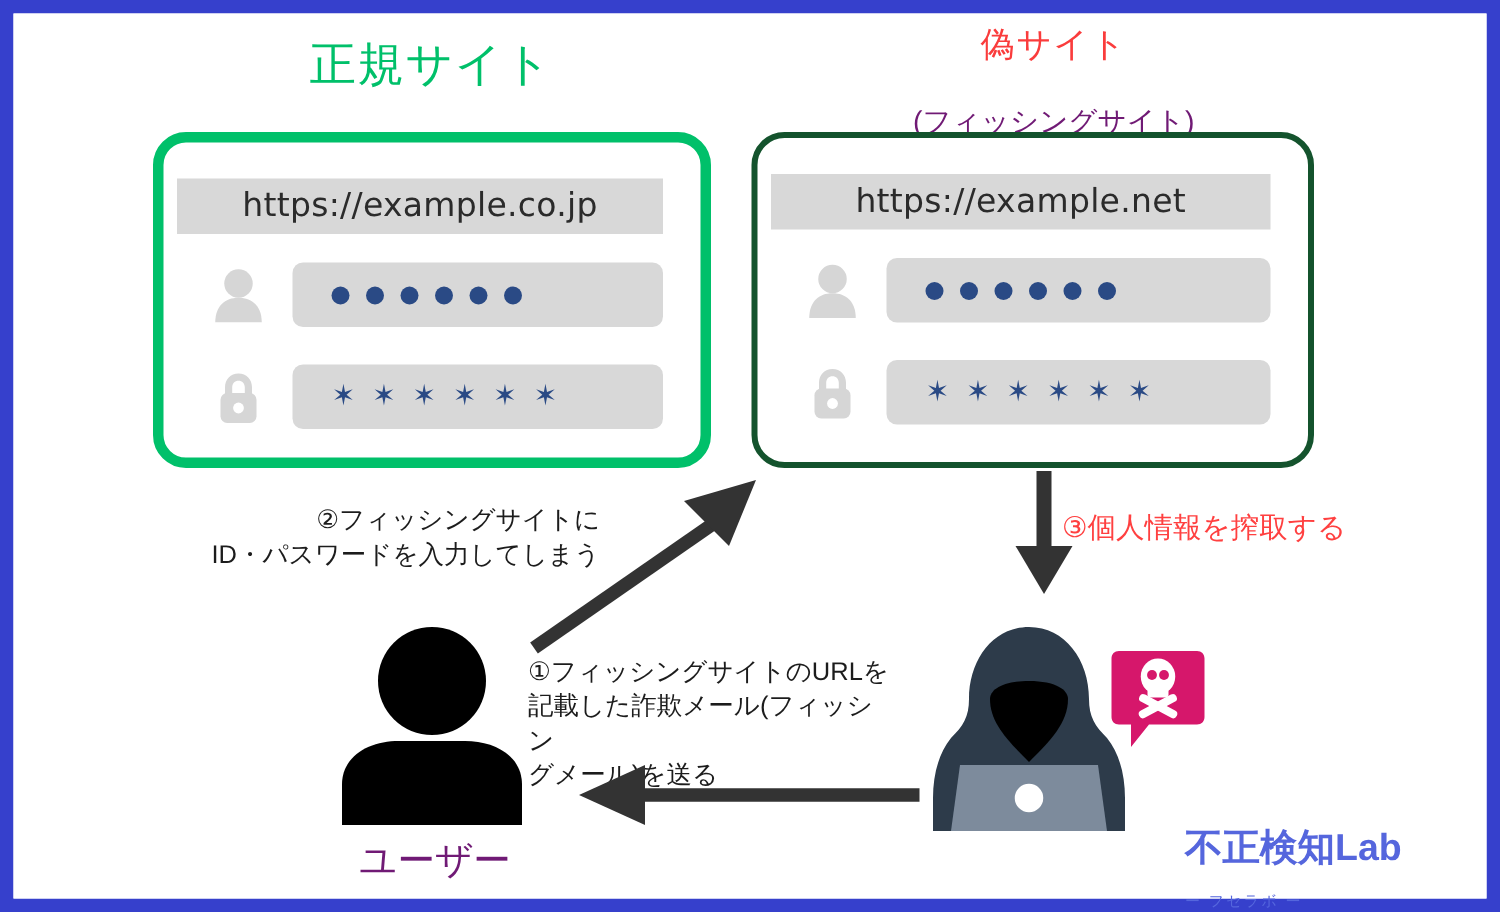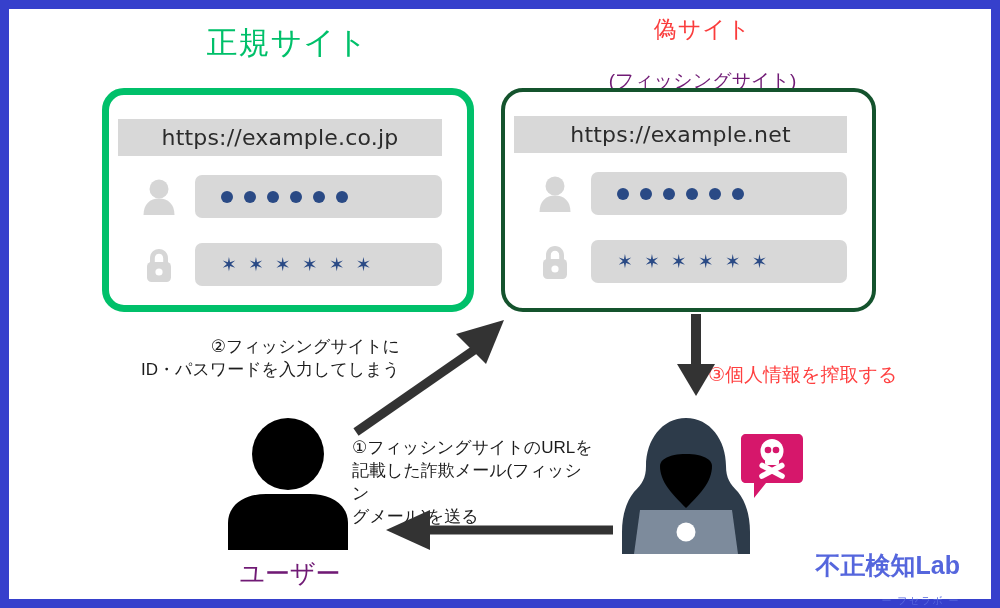--- a/index.html
+++ b/index.html
@@ -148,21 +148,21 @@
     line-height: 1.35;
   }
   #step2-text {
     left: 80px; top: 336px;
     width: 320px;
     text-align: right;
     font-size: 17px;
     color: #1c1c1c;
   }
   #step3-text {
-    left: 708px; top: 362px;
+    left: 708px; top: 340px;
     font-size: 19px;
     color: #ff4040;
     white-space: nowrap;
   }
   #step1-text {
     left: 352px; top: 437px;
     width: 246px;
     text-align: left;
     font-size: 17px;
     color: #1c1c1c;
@@ -192,21 +192,21 @@
     white-space: nowrap;
   }
   #user-label   { left: 195px; top: 557px; width: 190px; }
   #hacker-label { left: 610px; top: 553px; width: 180px; }
 
   
   #brand-logo {
     position: absolute;
     left: 790px; top: 552px;
     width: 170px;
-    text-align: right;
+    text-align: left;
   }
   #brand-name {
     font-size: 25px;
     font-weight: 700;
     color: #5566dd;
     letter-spacing: 0px;
     line-height: 1.05;
     white-space: nowrap;
   }
   #brand-sub {

